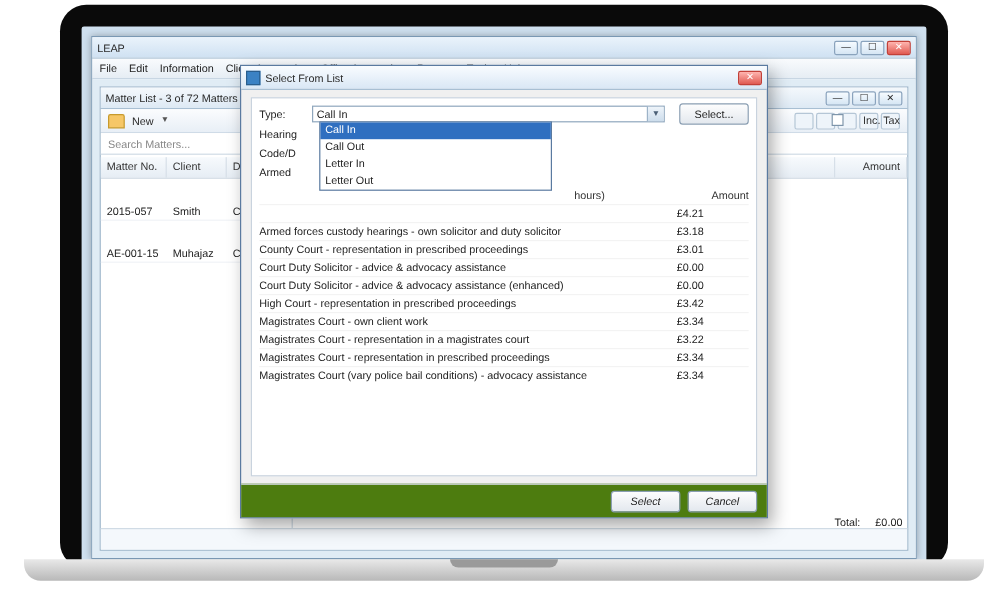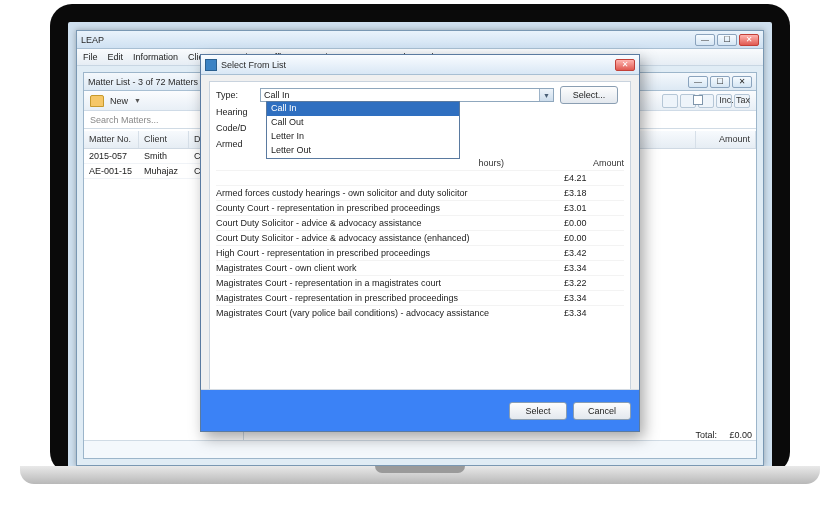--- a/index.html
+++ b/index.html
@@ -55,21 +55,21 @@
   .toolbar2 .tri{font-size:7px;color:#555;}
   .searchbar{height:18px;background:#fff;border-bottom:1px solid #d0dbe5;
     display:flex;align-items:center;padding:0 6px;font-size:9px;color:#888;}
   .grid-area{position:absolute;left:0;right:0;top:58px;bottom:18px;display:flex;}
   .left-grid{flex:0 0 160px;border-right:1px solid #d0dbe5;}
   .right-grid{flex:1;position:relative;}
   .gh{height:18px;background:linear-gradient(#f7fafd,#e6edf4);border-bottom:1px solid #cfd9e3;
     display:flex;font-size:9px;color:#333;}
   .gh div{padding:3px 5px;border-right:1px solid #d6dfe8;}
   .gh.left div:nth-child(1){width:55px;} .gh.left div:nth-child(2){width:50px;} .gh.left div:nth-child(3){flex:1;}
-  .row{display:flex;font-size:9px;color:#222;border-bottom:1px solid #f0f3f7;height:15px;}
+  .row{display:flex;font-size:9px;color:#222;border-bottom:1px solid #f0f3f7;height:15px;margin-top:20px;}
   .row div{padding:2px 5px;}
   .left-grid .row div:nth-child(1){width:55px;} .left-grid .row div:nth-child(2){width:50px;} .left-grid .row div:nth-child(3){flex:1;}
   .gh.right div:nth-child(1){flex:1} .gh.right div:nth-child(2){width:60px;text-align:right;}
   .right-grid .total{position:absolute;bottom:0;right:4px;font-size:9px;color:#222;}
   .right-tools{position:absolute;top:-20px;right:4px;display:flex;gap:2px;}
   .right-tools .ico{width:16px;height:14px;border:1px solid #b5c6d6;background:#eef4fa;border-radius:2px;}
   .inc-tax{position:absolute;top:2px;right:6px;font-size:9px;display:flex;align-items:center;gap:16px;color:#333;}
   .inc-tax .cb{width:10px;height:10px;border:1px solid #7e95ab;background:#fff;}
   .footer{position:absolute;left:0;right:0;bottom:0;height:18px;background:#f4f8fc;border-top:1px solid #d0dbe5;}
 
@@ -96,21 +96,21 @@
   }
   .dropdown .opt{height:14px;padding:1px 4px;color:#222;}
   .dropdown .opt.sel{background:#2f6fc0;color:#fff;}
   .fee-table{position:absolute;left:6px;right:6px;top:74px;bottom:6px;overflow:hidden;}
   .fee-head{display:flex;font-size:9px;color:#333;align-items:flex-end;}
   .fee-head div:nth-child(1){flex:1;padding:2px 0;}
   .fee-head div:nth-child(2){width:60px;text-align:right;padding:2px 0;}
   .fee-row{display:flex;font-size:9px;color:#222;height:15px;border-top:1px solid #f3f3f3;}
   .fee-row div:nth-child(1){flex:1;padding:2px 0;white-space:nowrap;overflow:hidden;text-overflow:ellipsis;}
   .fee-row div:nth-child(2){width:60px;padding:2px 0;}
-  .modal-footer{position:absolute;left:0;right:0;bottom:0;height:42px;display:flex;justify-content:flex-end;align-items:center;gap:6px;padding:0 8px;background:#3b82f6;border-top:1px solid #d4dbe3;}
+  .modal-footer{position:absolute;left:0;right:0;bottom:0;height:28px;display:flex;justify-content:flex-end;align-items:center;gap:6px;padding:0 8px;background:#4d7c0f;border-top:1px solid #d4dbe3;font-style:italic;}
   .hidden-labels{position:absolute;left:6px;top:22px;font-size:9px;color:#222;line-height:16px;}
 </style>
 </head>
 <body>
 
 <div class="laptop">
   <div class="screen">
 
     <div class="app">
       <div class="titlebar">
@@ -213,21 +213,21 @@
       </div>
 
       <div class="modal-body">
         <div class="form-area">
           <div class="form-row" style="position:relative;">
             <div class="lbl">Type:</div>
             <div class="combo">
               <span>Call In</span>
               <div class="arrow">▼</div>
             </div>
-            <div style="width:70px;display:flex;padding-left:6px;">
+            <div style="width:70px;display:flex;justify-content:flex-end;padding-left:6px;">
               <div class="btn">
                 <span>Select...</span>
               </div>
             </div>
           </div>
         </div>
 
         <div class="hidden-labels">
           <div>Hearing</div>
           <div>Code/D</div>

